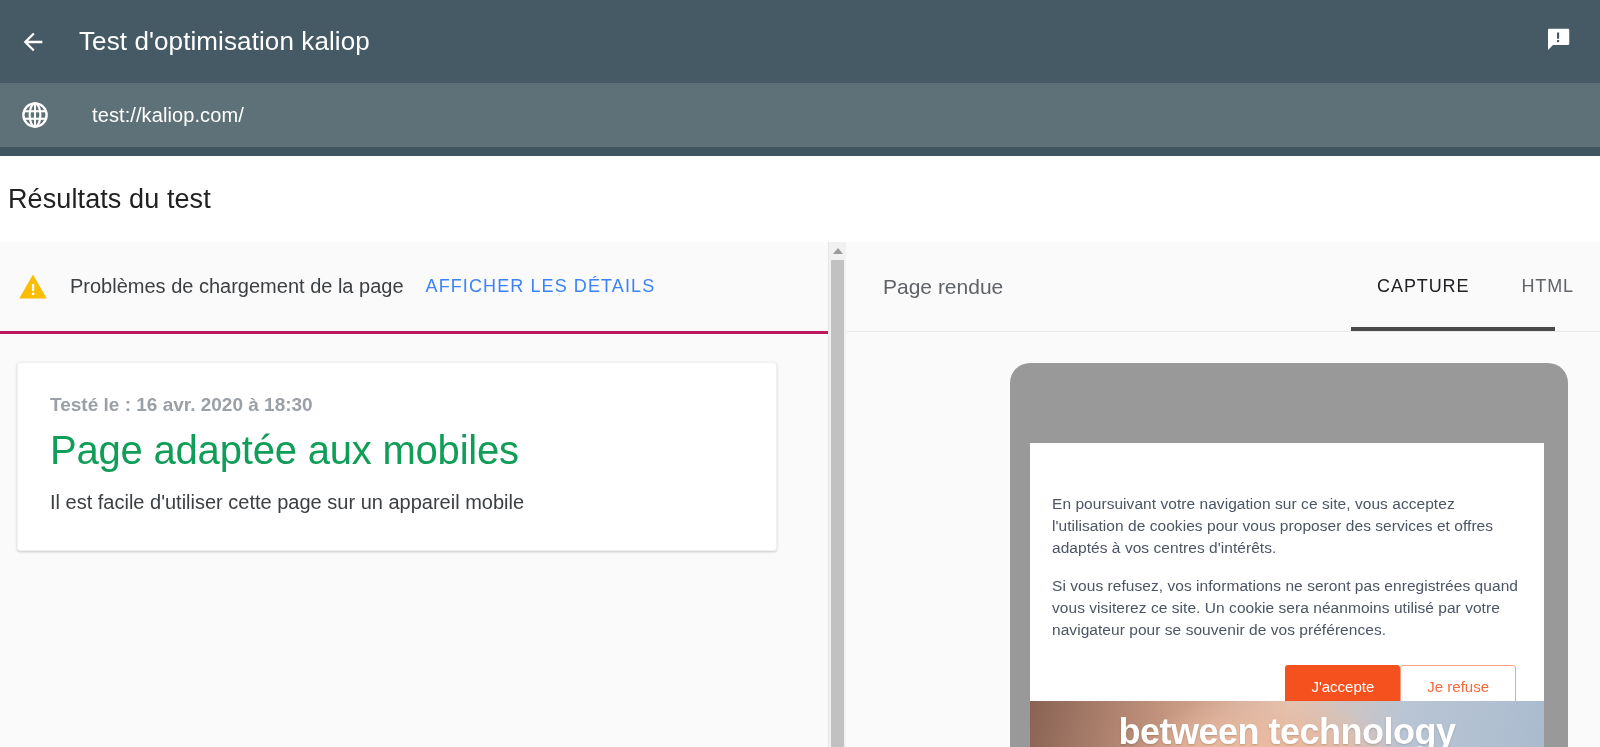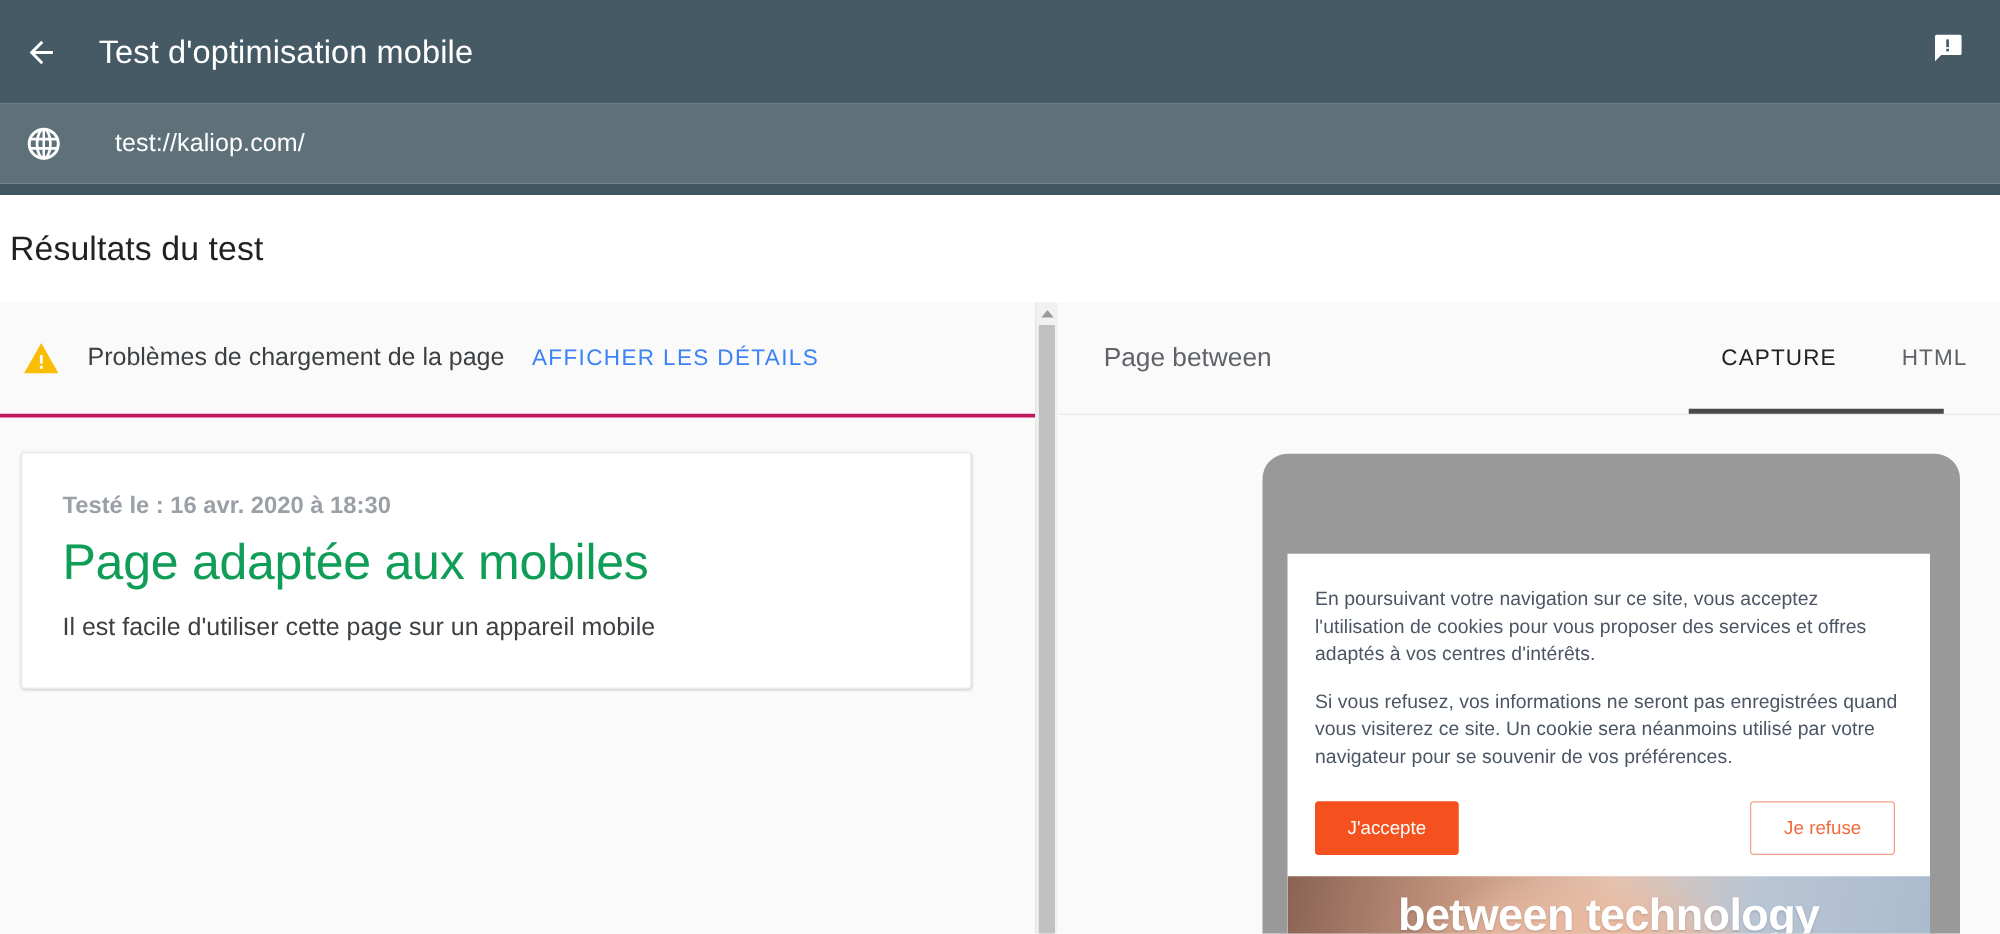--- a/index.html
+++ b/index.html
@@ -288,32 +288,32 @@
     position: absolute;
     left: 20px; top: 80px;
     width: 514px;
     height: 400px;
     background: #ffffff;
     overflow: hidden;
   }
   .cookie {
     padding: 26px 22px 0 22px;
     box-sizing: border-box;
+    margin-top: 24px;
   }
   .cookie p {
     margin: 0 0 16px 0;
     font-size: 15.5px;
     line-height: 1.42;
     color: #4b5563;
     letter-spacing: 0.05px;
   }
   .cookie-buttons {
     display: flex;
-    justify-content: space-between;
-    gap: 16px;
+    justify-content: flex-end;
     padding: 8px 6px 0 0;
   }
   .btn-accept {
     background: #f4511e;
     color: #ffffff;
     border: none;
     border-radius: 3px;
     font-size: 15px;
     padding: 13px 26px;
     cursor: pointer;
@@ -360,21 +360,21 @@
 <div class="app">
 
   <div class="appbar">
     <div class="back-btn">
       <span>
         <svg width="28" height="28" viewBox="0 0 24 24" aria-hidden="true">
           <path d="M20 11H7.8l5.6-5.6L12 4l-8 8 8 8 1.4-1.4L7.8 13H20z" fill="#ffffff"></path>
         </svg>
       </span>
     </div>
-    <div class="appbar-title">Test d'optimisation mobile</div>
+    <div class="appbar-title">Test d'optimisation kaliop</div>
     <div class="appbar-actions">
       <div class="feedback-btn">
         <span>
           <svg width="30" height="30" viewBox="0 0 24 24" aria-hidden="true">
             <path d="M4 3h16a1 1 0 0 1 1 1v11a1 1 0 0 1-1 1H8l-4 4V4a1 1 0 0 1 1-1z" fill="#ffffff"></path>
             <rect x="11.2" y="6" width="1.7" height="5" fill="#455a64"></rect>
             <rect x="11.2" y="12" width="1.7" height="1.7" fill="#455a64"></rect>
           </svg>
         </span>
       </div>
@@ -424,21 +424,21 @@
     </div>
 
     <div class="scrollbar">
       <div class="sb-arrow"></div>
       <div class="sb-thumb"></div>
     </div>
 
     <div class="right-pane">
 
       <div class="preview-bar">
-        <div class="preview-label">Page between</div>
+        <div class="preview-label">Page rendue</div>
         <div class="tabs">
           <div class="tab active">CAPTURE</div>
           <div class="tab">HTML</div>
         </div>
       </div>
 
       <div class="phone">
         <div class="phone-screen">
 
           <div class="cookie">

